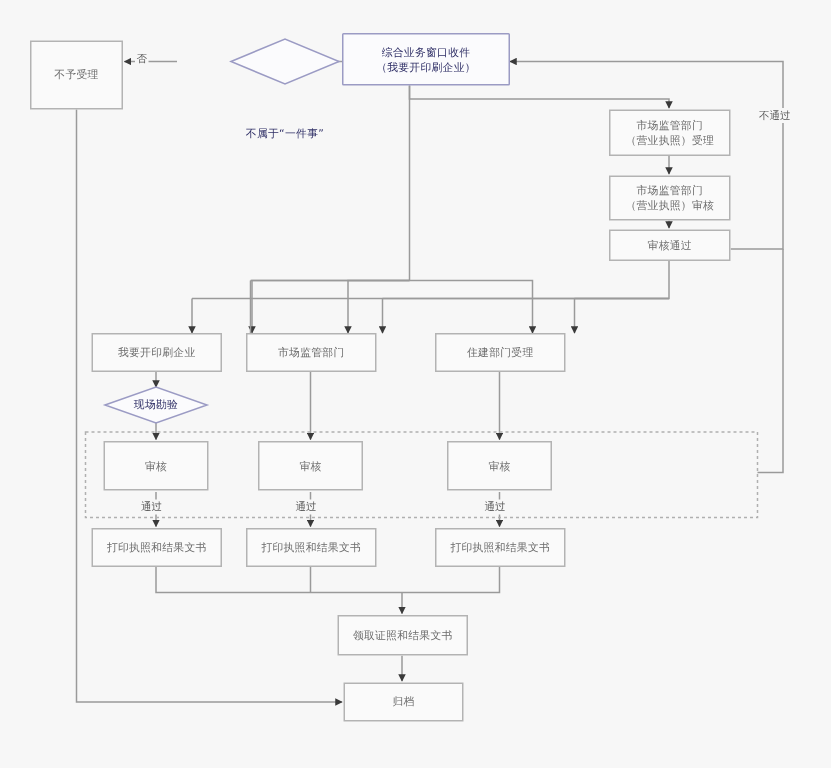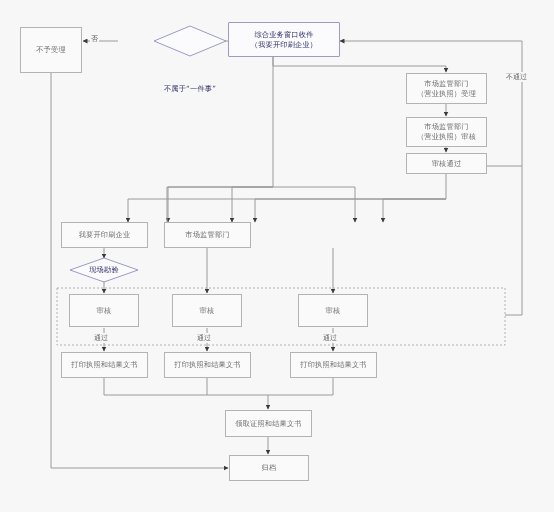--- a/index.html
+++ b/index.html
@@ -146,20 +146,21 @@
 
   <div class="node" style="left:406px; top:117px; width:81px; height:30px;">市场监管部门
 （营业执照）审核</div>
 
   <div class="node" style="left:406px; top:153px; width:81px; height:21px;">审核通过</div>
 
   <div class="node" style="left:61px; top:222px; width:87px; height:26px;">我要开印刷企业</div>
 
   <div class="node" style="left:164px; top:222px; width:87px; height:26px;">市场监管部门</div>
 
+  <div class="node" style="left:290px; top:222px; width:87px; height:26px;">住建部门受理</div>
 
   <div class="node diamond" style="left:74px; top:262px; width:60px; height:16px;">现场勘验</div>
 
   <div class="node" style="left:69px; top:294px; width:70px; height:33px;">审核</div>
 
   <div class="node" style="left:172px; top:294px; width:70px; height:33px;">审核</div>
 
   <div class="node" style="left:298px; top:294px; width:70px; height:33px;">审核</div>
 
   <div class="node" style="left:61px; top:352px; width:87px; height:26px;">打印执照和结果文书</div>

